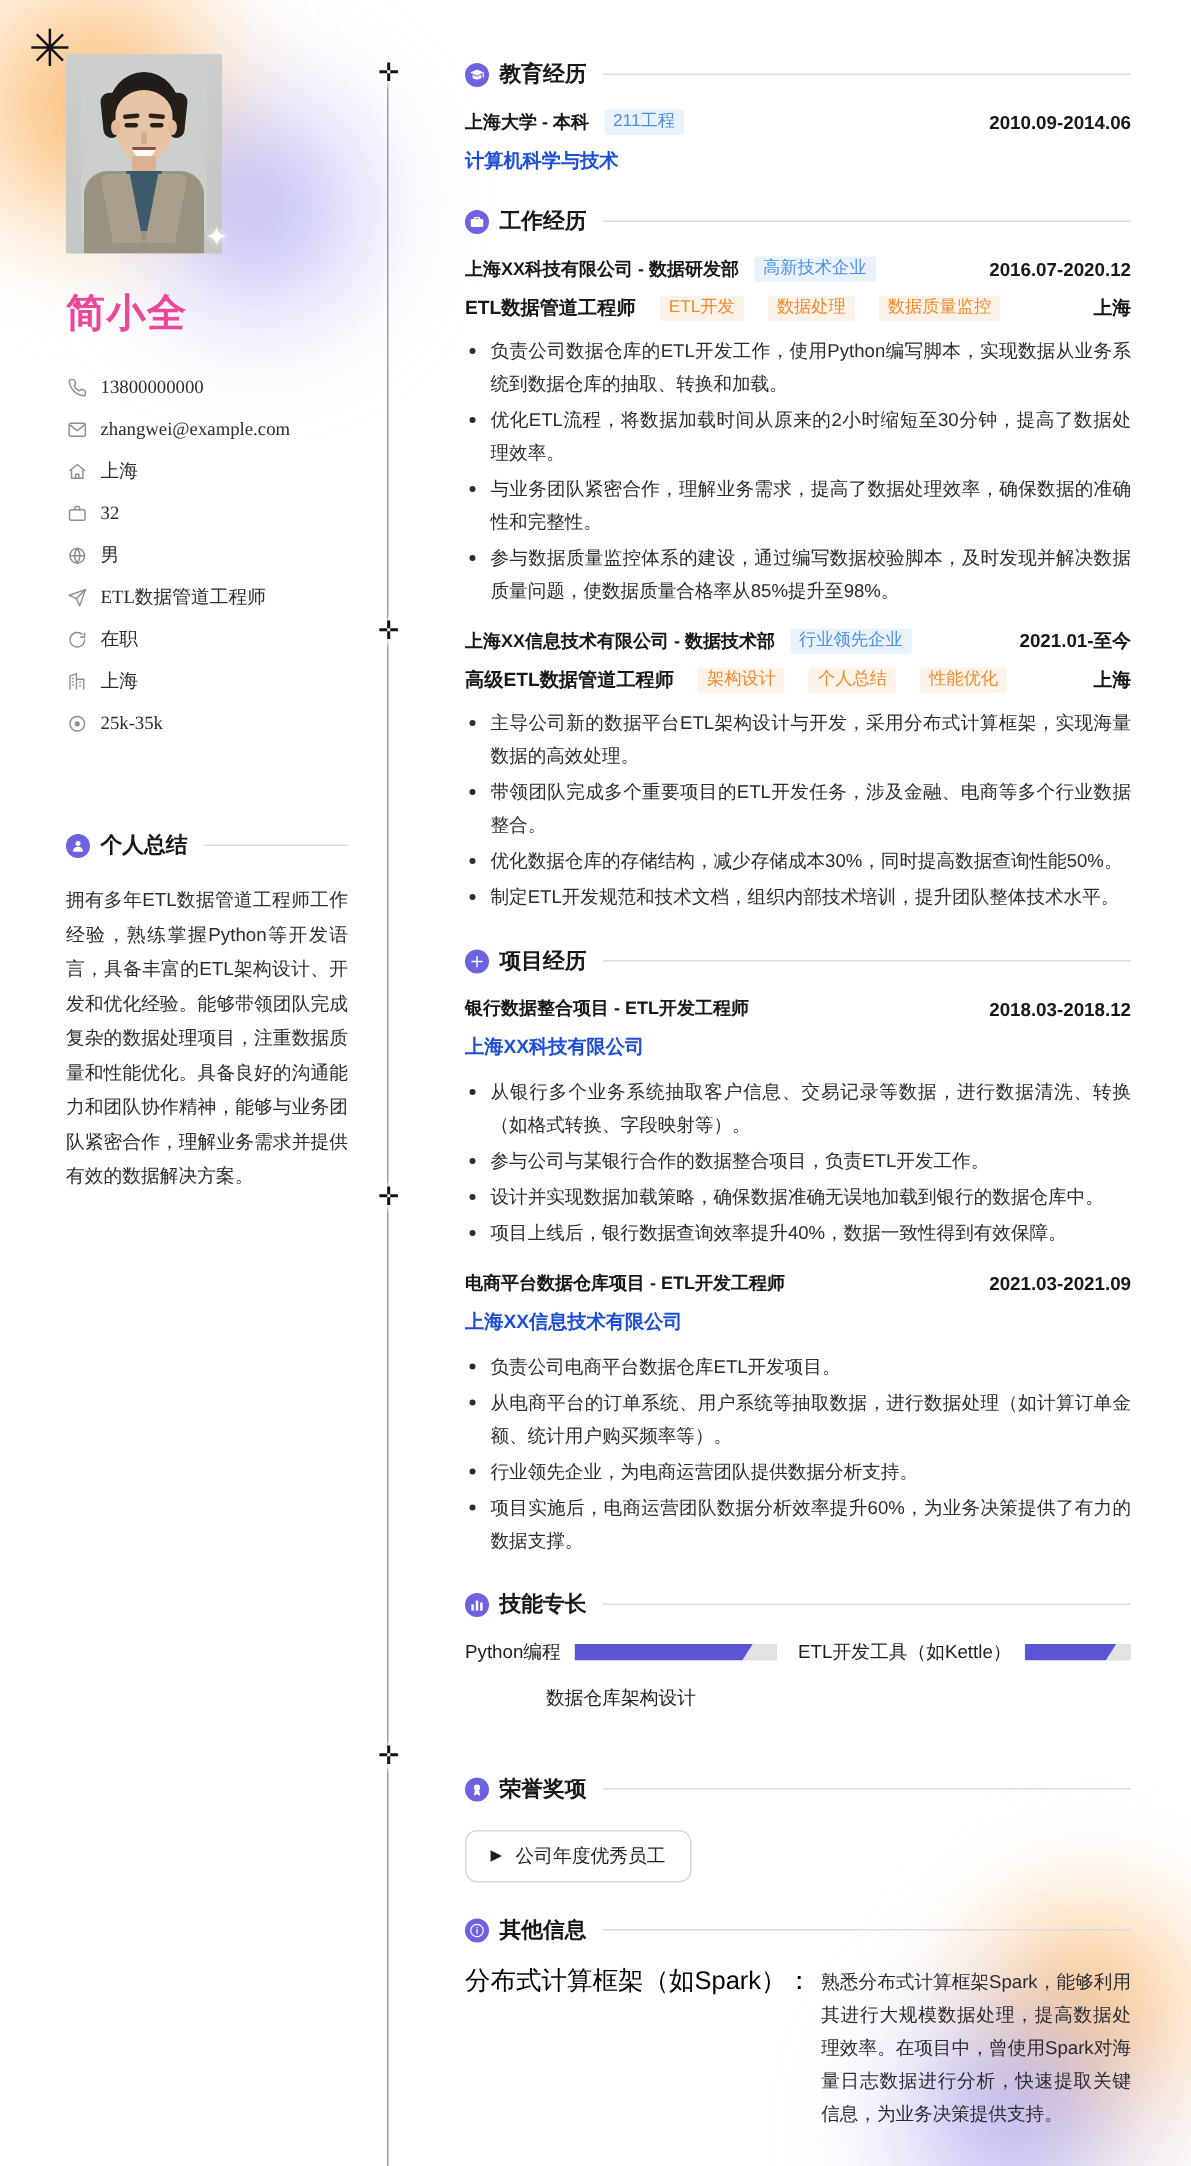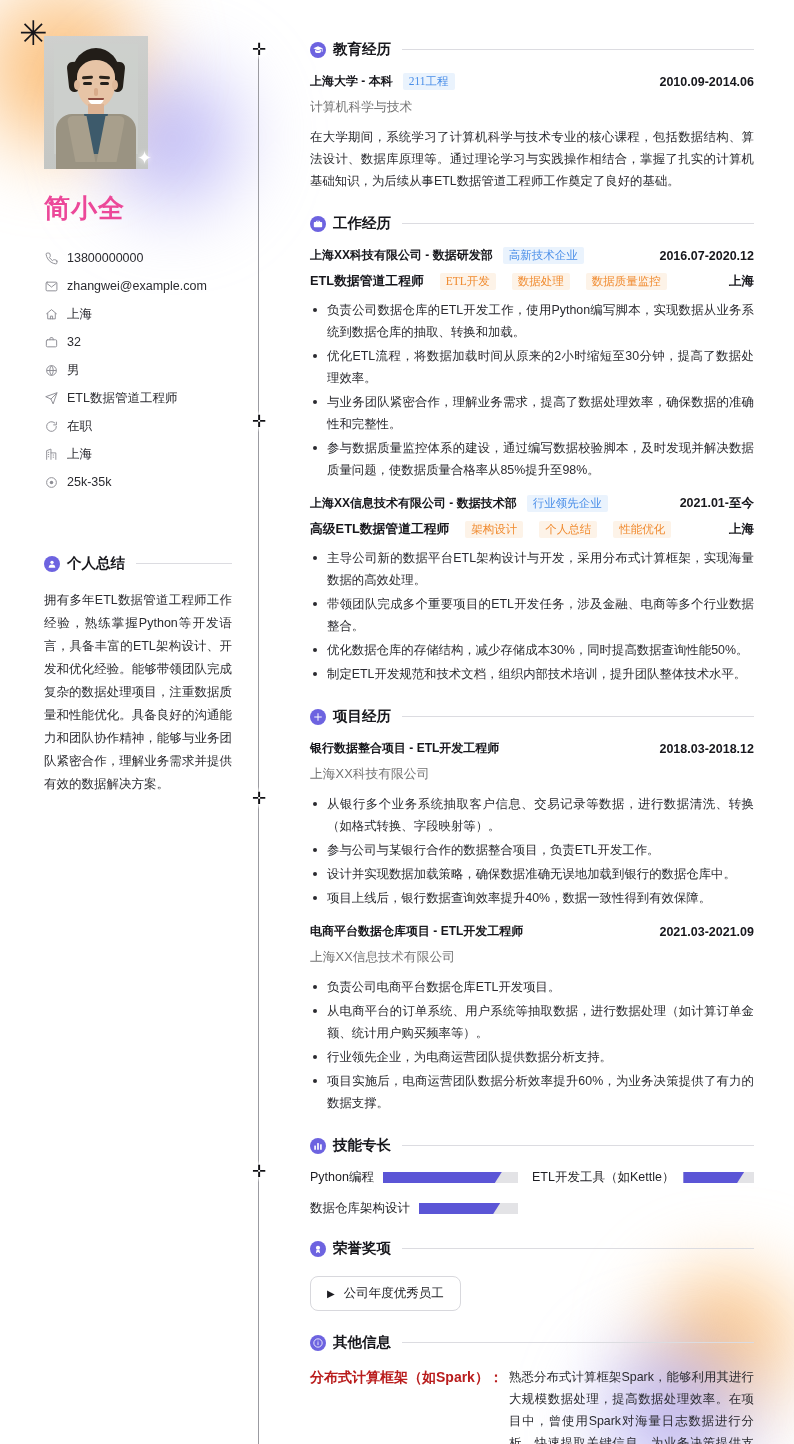--- a/index.html
+++ b/index.html
@@ -195,21 +195,21 @@
     font-size: 12.5px;
     color: #2b2b30;
   }
   .contact-row .ic {
     width: 14px; height: 14px;
     flex: 0 0 14px;
     display: flex; align-items: center; justify-content: center;
     color: #8e8e95;
   }
   .contact-row .ic svg { width: 13px; height: 13px; display: block; }
-  .contact-row .txt { line-height: 14px; }
+  .contact-row .txt { line-height: 14px; font-family: Liberation Serif, serif; }
 
   .left-section-head {
     display: flex;
     align-items: center;
     gap: 7px;
     margin-top: 58px;
     margin-bottom: 16px;
   }
   .sec-icon {
     width: 16px; height: 16px;
@@ -276,21 +276,20 @@
     white-space: nowrap;
   }
   .tag {
     display: inline-block;
     font-size: 11.5px;
     line-height: 17px;
     padding: 0 6px;
     margin-left: 10px;
     border-radius: 2px;
     white-space: nowrap;
-    font-family: Liberation Serif, serif;
   }
   .tag-blue { color: #4a8ee8; background: #eaf3fd; }
   .tag-orange { color: #f08a2e; background: #fdf3e8; margin-left: 16px; }
   .entry-row2 {
     display: flex;
     align-items: center;
     margin-bottom: 9px;
   }
   .entry-sub {
     font-size: 12.8px;
@@ -299,22 +298,22 @@
     white-space: nowrap;
   }
   .entry-loc {
     margin-left: auto;
     font-size: 12.5px;
     font-weight: 700;
     color: #17171c;
   }
   .entry-major {
     font-size: 12.8px;
-    font-weight: 400;
-    color: #737373;
+    font-weight: 700;
+    color: #1d4ed8;
     margin-bottom: 10px;
   }
   .entry-desc {
     font-size: 12.4px;
     line-height: 22px;
     color: #2b2b30;
     text-align: justify;
   }
   ul.bullets {
     list-style: none;
@@ -392,23 +391,23 @@
     color: #1d1d22;
   }
 
   
   .other-row {
     display: flex;
     align-items: flex-start;
     gap: 6px;
   }
   .other-label {
-    font-size: 14px;
-    font-weight: 700;
-    color: #b91c1c;
+    font-size: 17px;
+    font-weight: 400;
+    color: #000000;
     white-space: nowrap;
     line-height: 22px;
   }
   .other-value {
     font-size: 12.4px;
     line-height: 22px;
     color: #2b2b30;
     text-align: justify;
   }
 </style>
@@ -581,21 +580,20 @@
         <span class="sec-rule"></span>
       </div>
 
       <div class="entry">
         <div class="entry-row1">
           <span class="entry-title">上海大学 - 本科</span>
           <span class="tag tag-blue">211工程</span>
           <span class="entry-date">2010.09-2014.06</span>
         </div>
         <div class="entry-major">计算机科学与技术</div>
-        <div class="entry-desc">在大学期间，系统学习了计算机科学与技术专业的核心课程，包括数据结构、算法设计、数据库原理等。通过理论学习与实践操作相结合，掌握了扎实的计算机基础知识，为后续从事ETL数据管道工程师工作奠定了良好的基础。</div>
       </div>
     </div>
 
     <div class="r-section">
       <div class="r-section-head">
         <span class="sec-icon">
           <svg viewBox="0 0 24 24" fill="currentColor">
               <path d="M9 4h6a2 2 0 0 1 2 2v1h3a2 2 0 0 1 2 2v9a2 2 0 0 1-2 2H4a2 2 0 0 1-2-2V9a2 2 0 0 1 2-2h3V6a2 2 0 0 1 2-2zm0 3h6V6H9z"></path>
             </svg>
         </span>
@@ -705,21 +703,21 @@
           <span class="skill-track">
             <span class="skill-fill" style="width: 88%;"></span>
           </span>
         </div>
         <div class="skill">
           <span class="skill-name">ETL开发工具（如Kettle）</span>
           <span class="skill-track">
             <span class="skill-fill" style="width: 86%;"></span>
           </span>
         </div>
-        <div class="skill" style="padding-right:14px;">
+        <div class="skill" style="padding-right:14px;flex-direction:column;">
           <span class="skill-name">数据仓库架构设计</span>
           <span class="skill-track">
             <span class="skill-fill" style="width: 82%;"></span>
           </span>
         </div>
       </div>
     </div>
 
     <div class="r-section">
       <div class="r-section-head">

